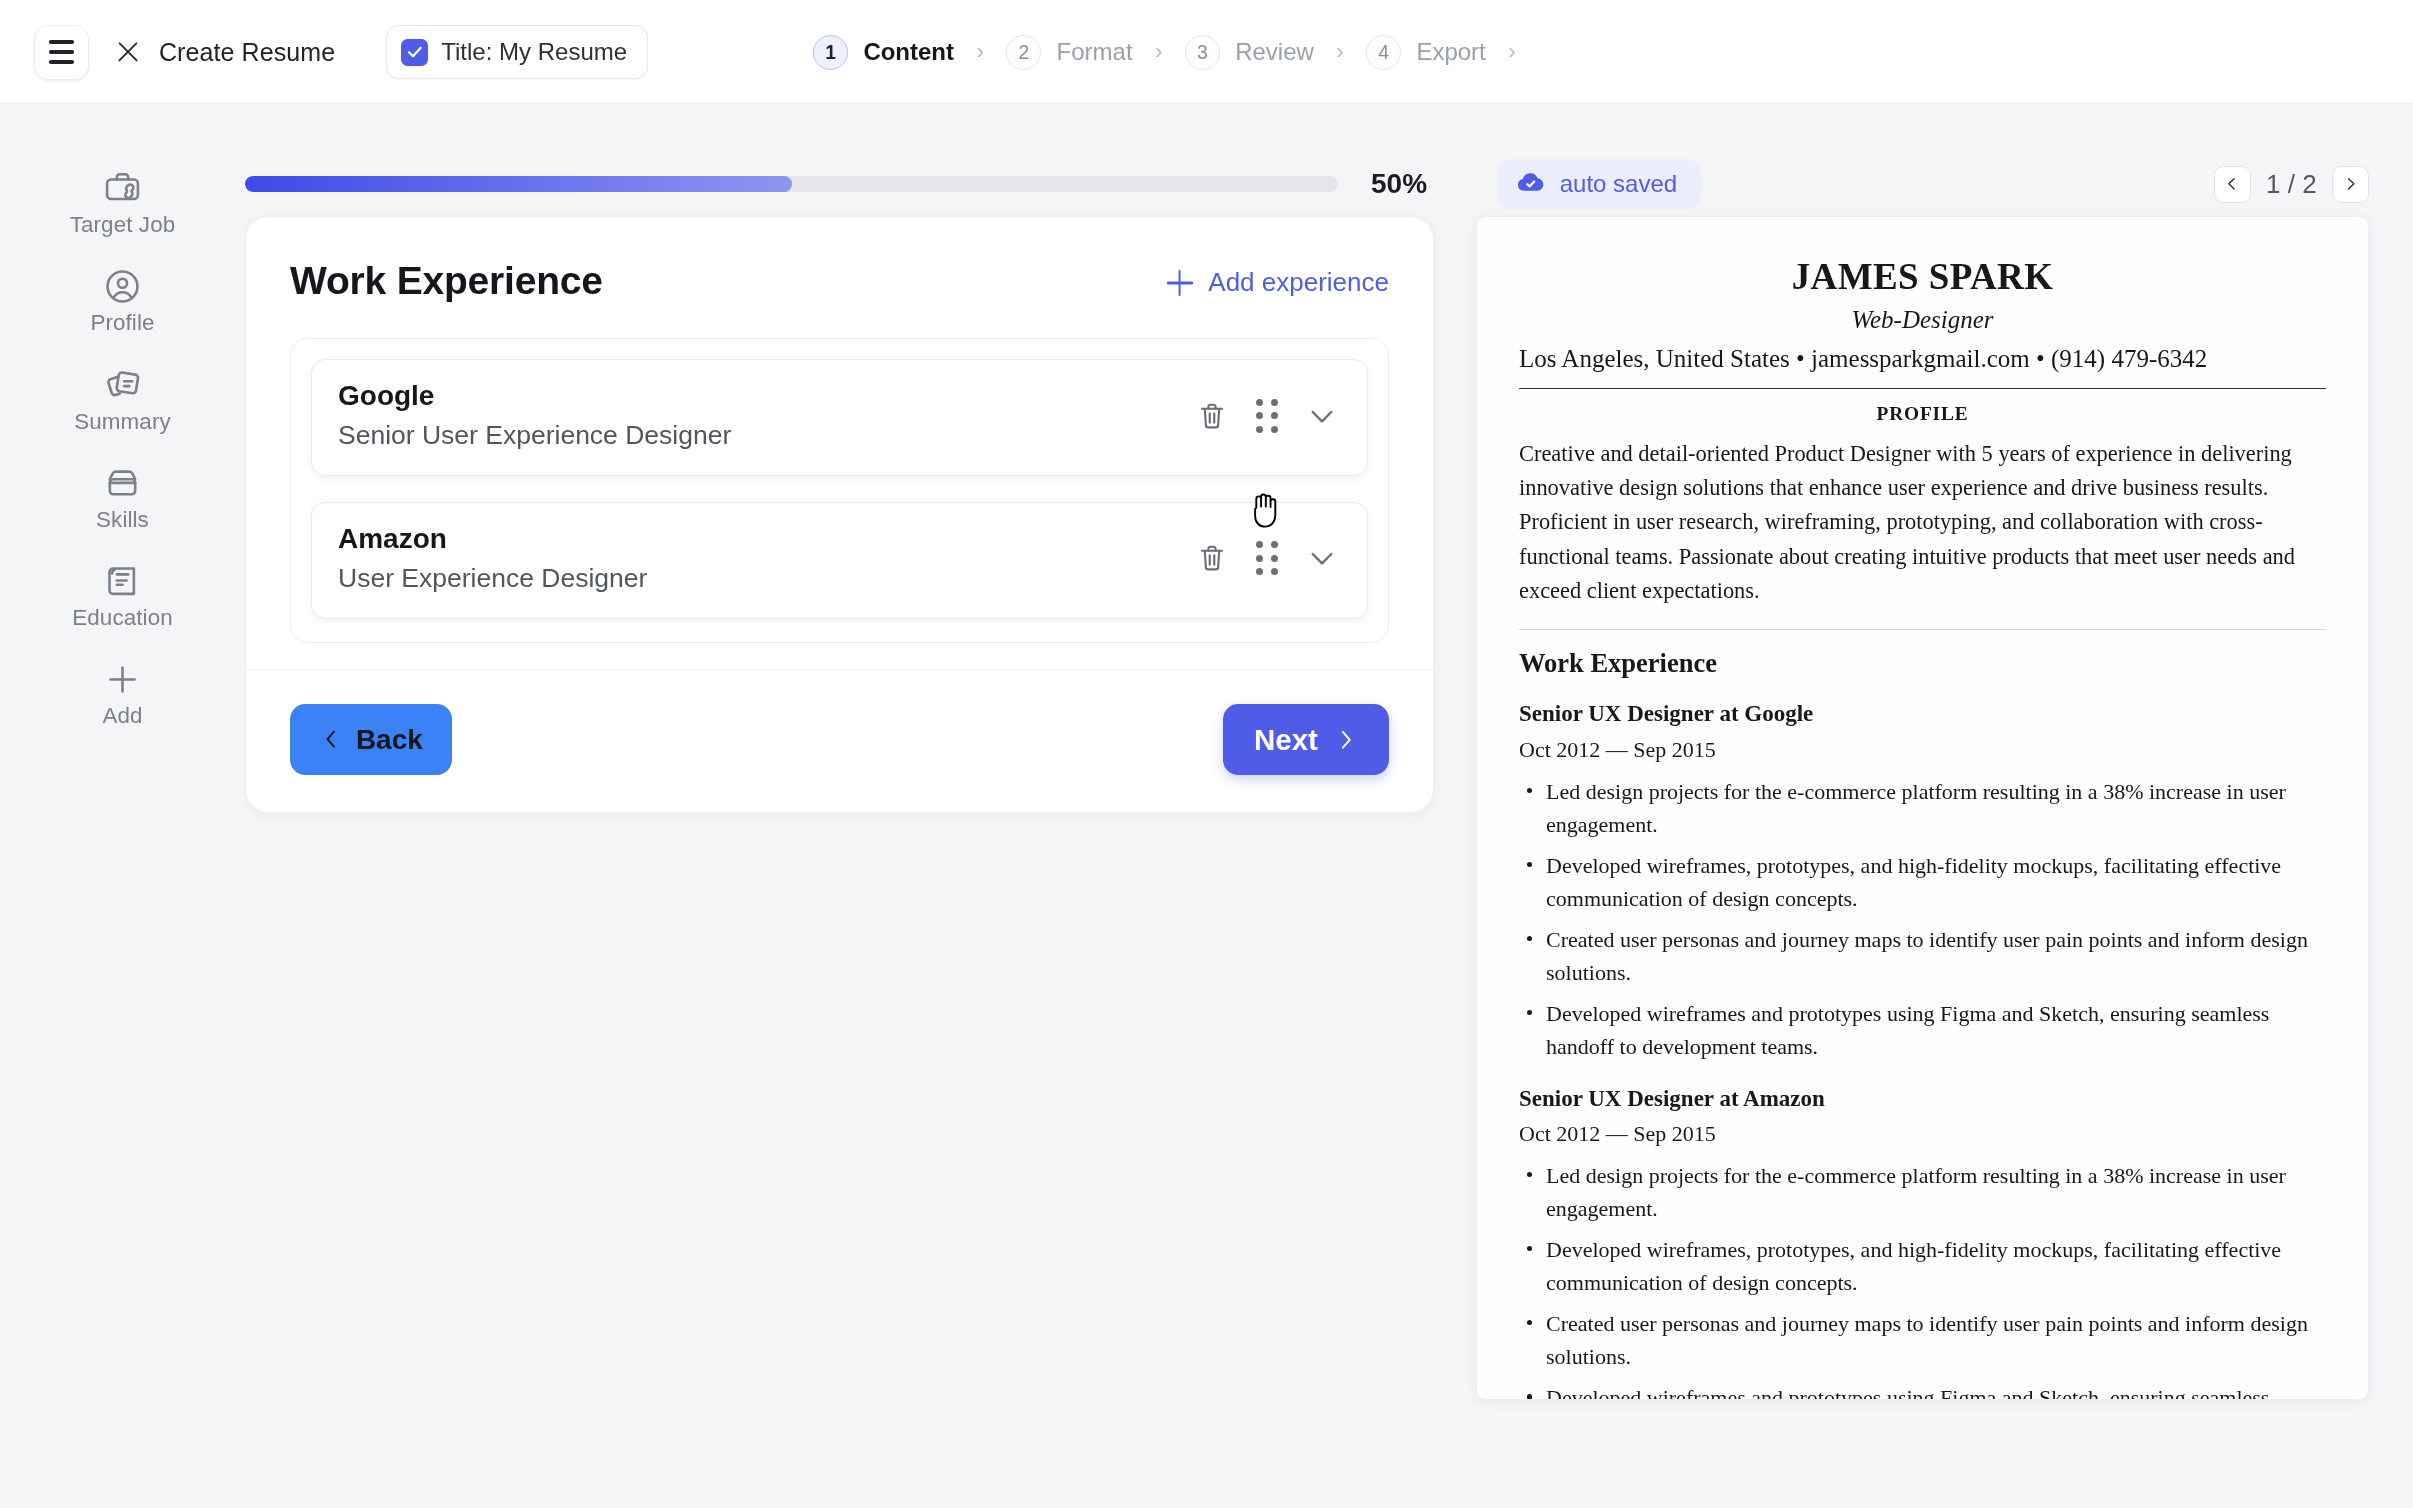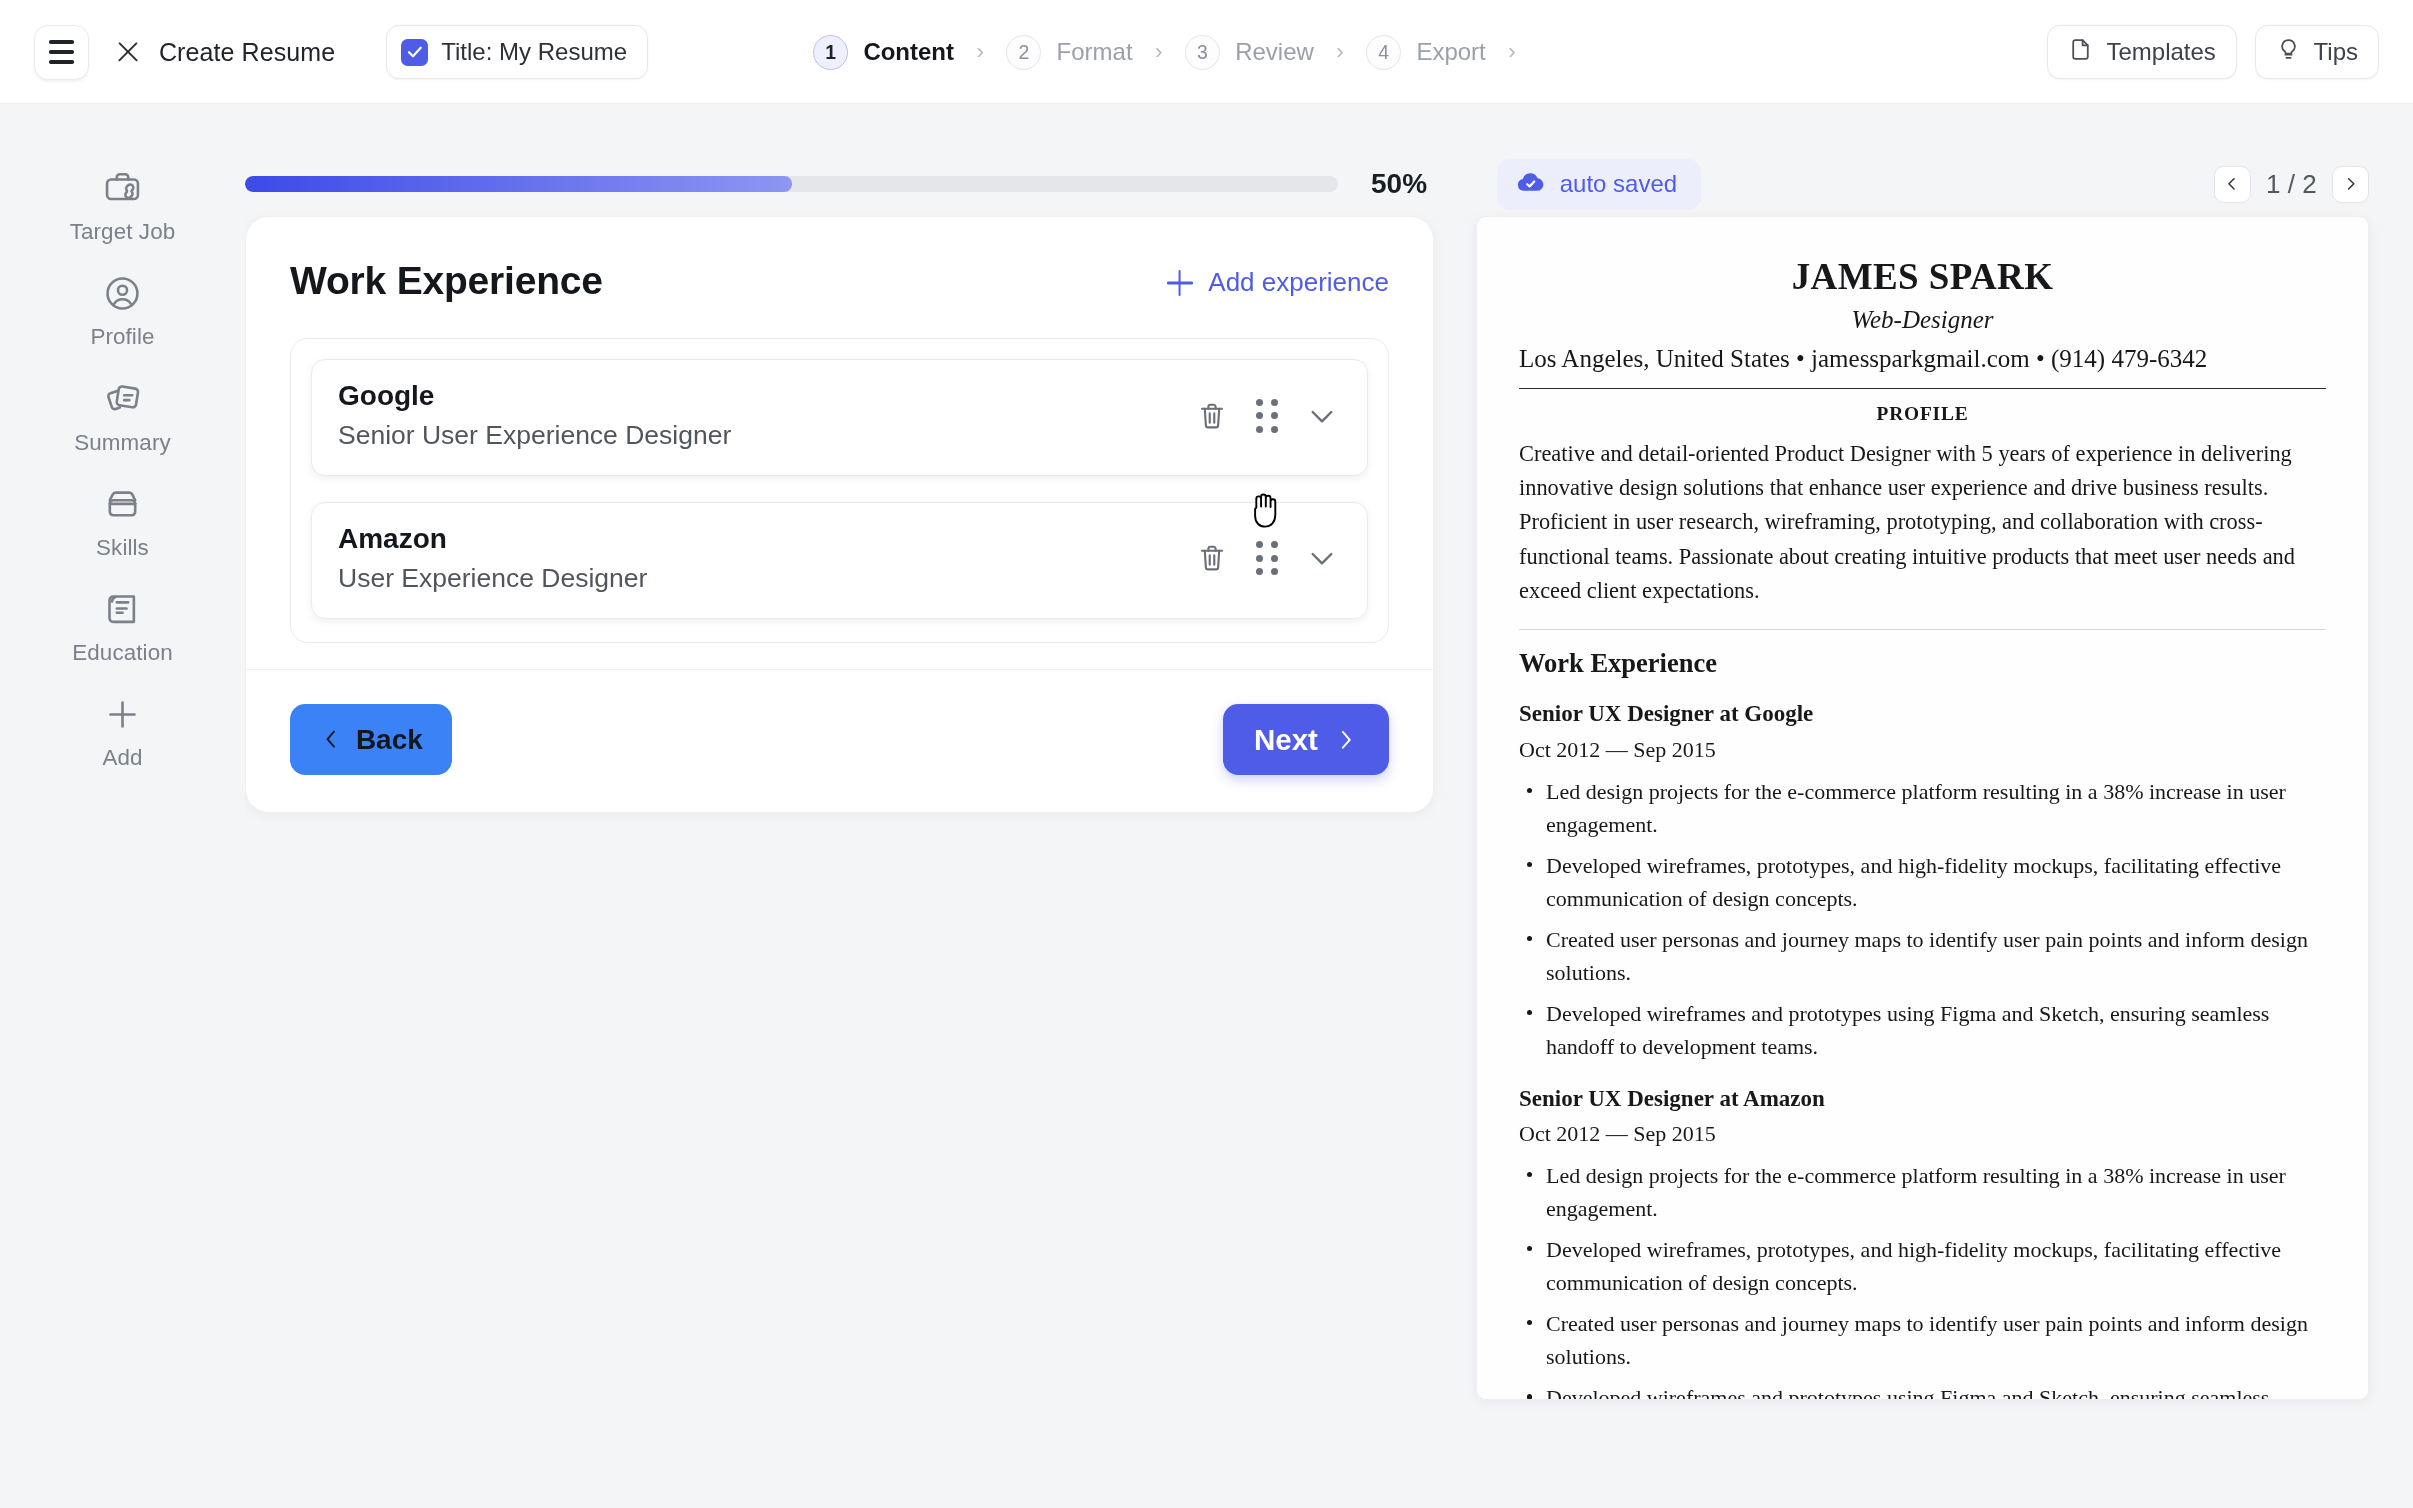--- a/index.html
+++ b/index.html
@@ -88,21 +88,21 @@
   
   .sidebar {
     width: 245px; flex: 0 0 245px;
     background: #f4f5f7;
     padding-top: 51px;
     display: flex; flex-direction: column; align-items: center; gap: 3.5px;
     position: relative;
   }
   .nav-item {
     width: 154px; padding: 14px 0 11.8px; border-radius: 19px;
-    display: flex; flex-direction: column; align-items: center; gap: 11px;
+    display: flex; flex-direction: column; align-items: center; gap: 4px;
     cursor: pointer;
   }
   .nav-item.active { background: #eceefc; }
   .nav-item svg { width: 39px; height: 39px; display: block; }
   .nav-item .nav-label { font-size: 22.4px; color: #7b808a; letter-spacing: 0.1px; }
   .nav-item.active .nav-label { color: #4f5ce8; }
 
   
   .main { flex: 1; min-width: 0; display: flex; flex-direction: column; padding: 0 0 0 0; }
 
@@ -262,41 +262,20 @@
         <span class="step-label">Review</span>
       </div>
       <span class="step-sep">›</span>
       <div class="step">
         <span class="step-num">4</span>
         <span class="step-label">Export</span>
       </div>
       <span class="step-sep">›</span>
     </div>
 
-    <div class="topbar-right">
-      <div class="ghost-btn">
-        <span>
-          <svg viewBox="0 0 24 24" fill="none" stroke="#4a4f58" stroke-width="1.7" stroke-linecap="round" stroke-linejoin="round">
-            <path d="M14 3H7a2 2 0 0 0-2 2v14a2 2 0 0 0 2 2h10a2 2 0 0 0 2-2V8z"></path>
-              <path d="M14 3v5h5"></path>
-          </svg>
-        </span>
-        <span>Templates</span>
-      </div>
-      <div class="ghost-btn">
-        <span>
-          <svg viewBox="0 0 24 24" fill="none" stroke="#4a4f58" stroke-width="1.7" stroke-linecap="round" stroke-linejoin="round">
-            <path d="M9 17h6"></path>
-              <path d="M10 20h4"></path>
-            <path d="M12 3a6 6 0 0 0-3.5 10.9c.5.4.8 1 .8 1.6V16h5.4v-.5c0-.6.3-1.2.8-1.6A6 6 0 0 0 12 3z"></path>
-          </svg>
-        </span>
-        <span>Tips</span>
-      </div>
-    </div>
   </div>
 
   <div class="body">
 
     <div class="sidebar">
 
       <div class="nav-item">
         <span>
           <svg viewBox="0 0 24 24" fill="none" stroke="#7b808a" stroke-width="1.6" stroke-linecap="round" stroke-linejoin="round">
             <rect x="2.5" y="6.5" width="19" height="12" rx="2.5"></rect>

